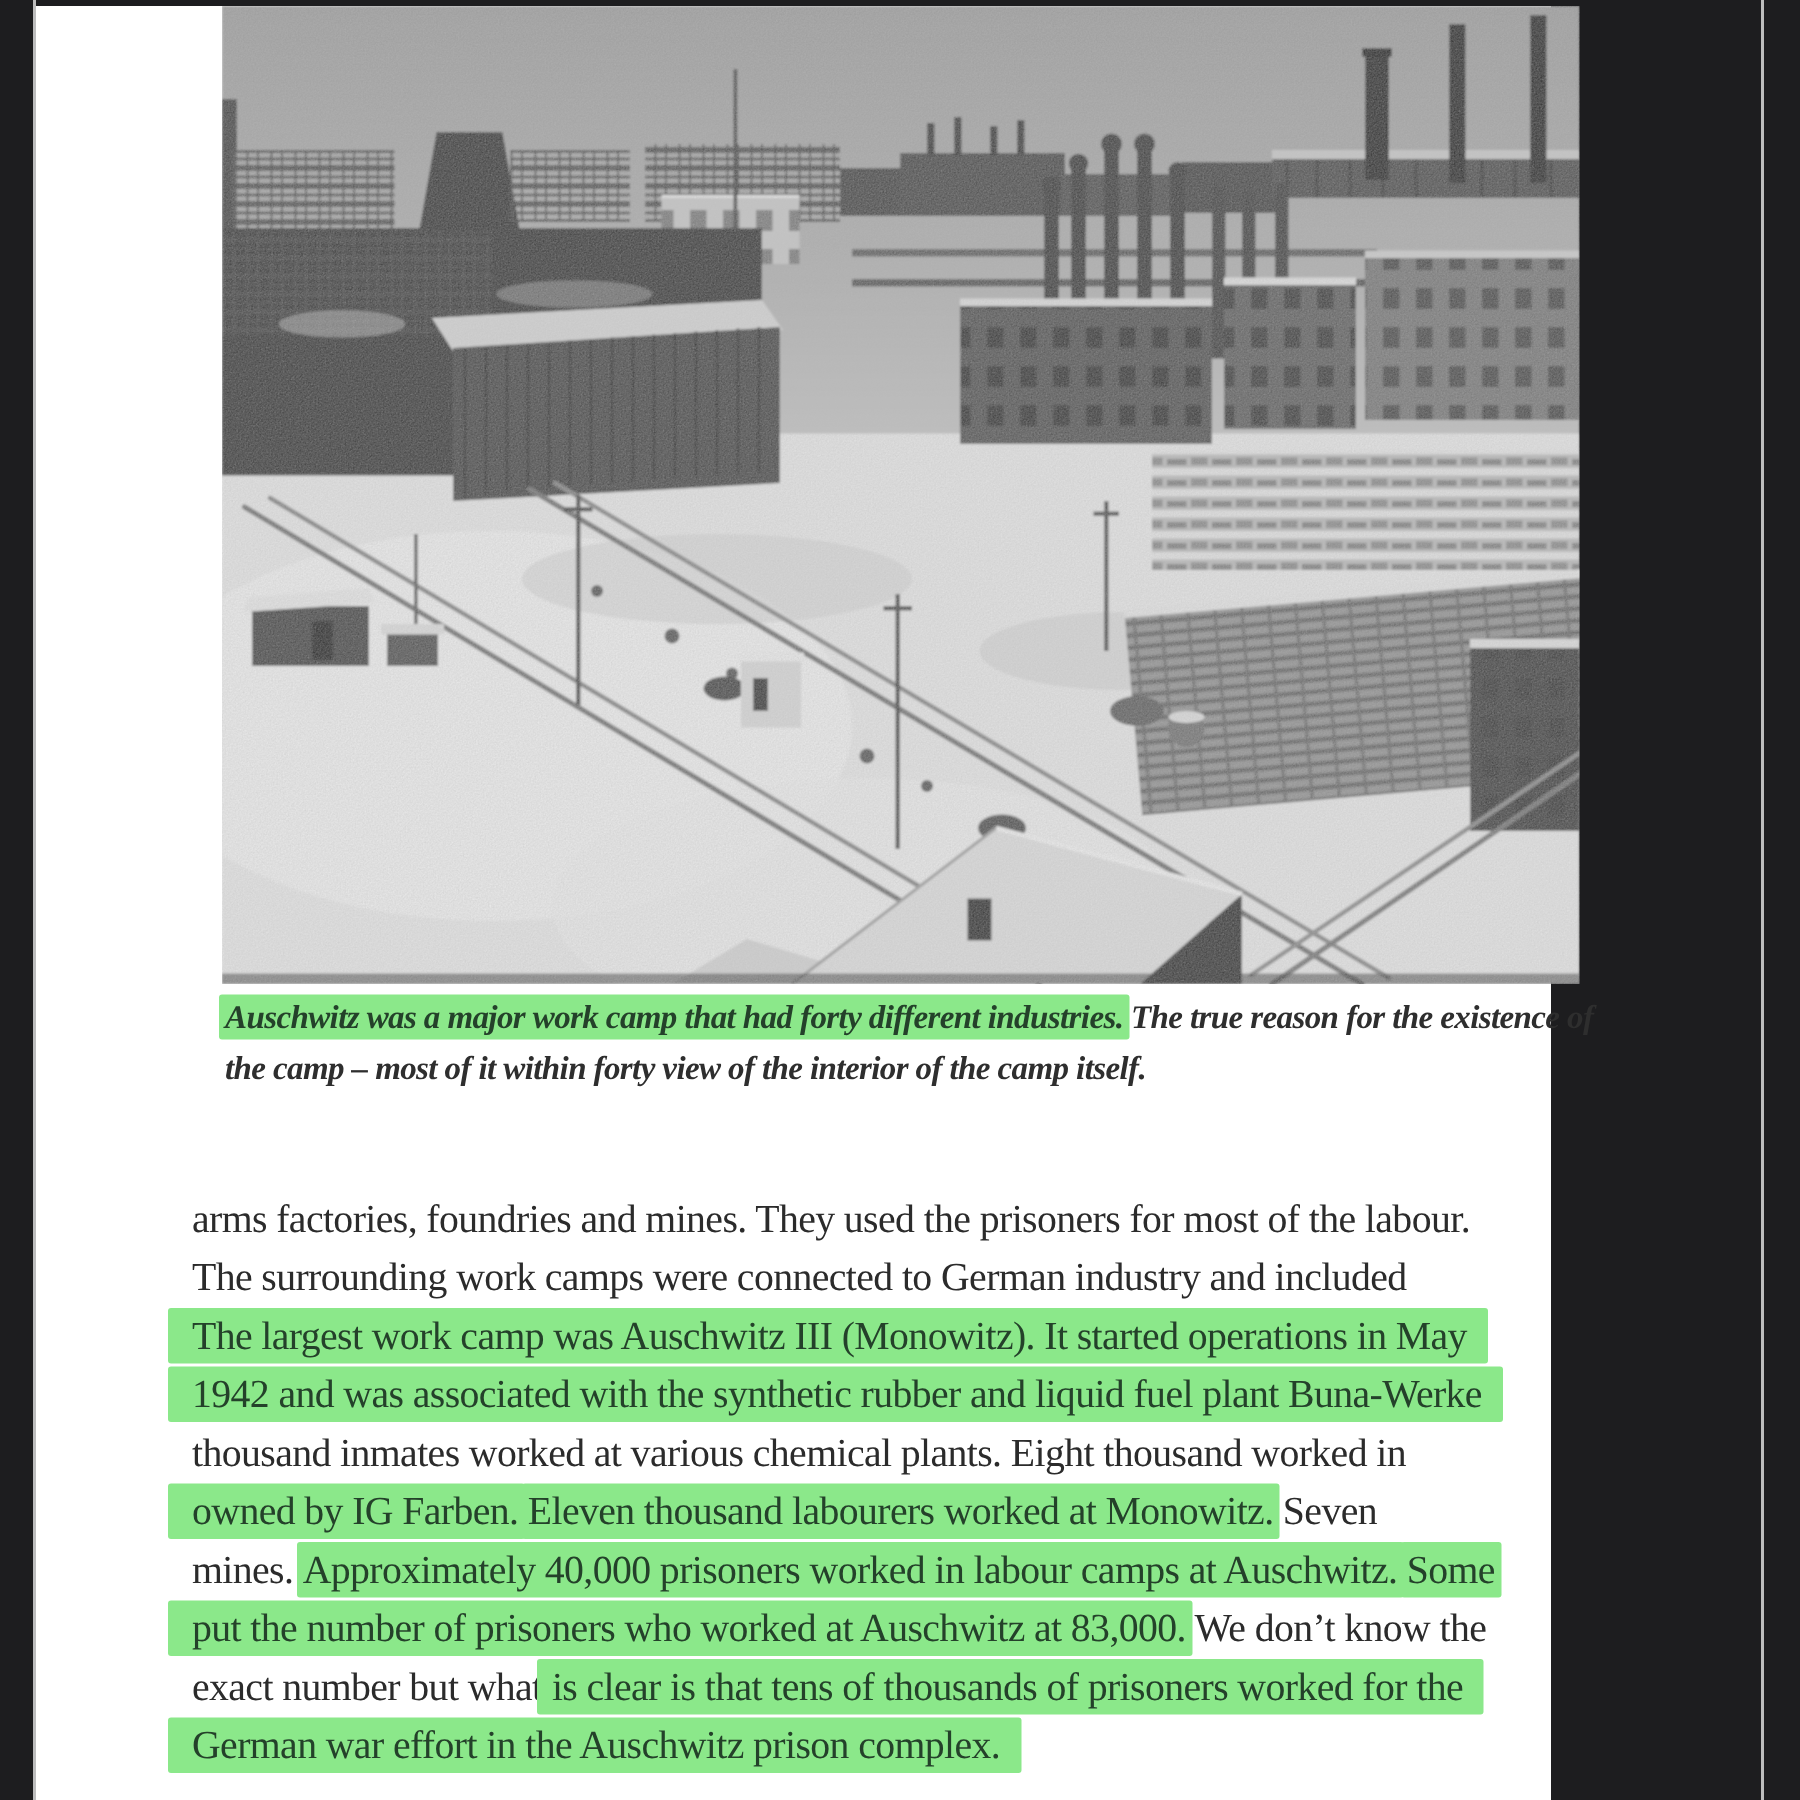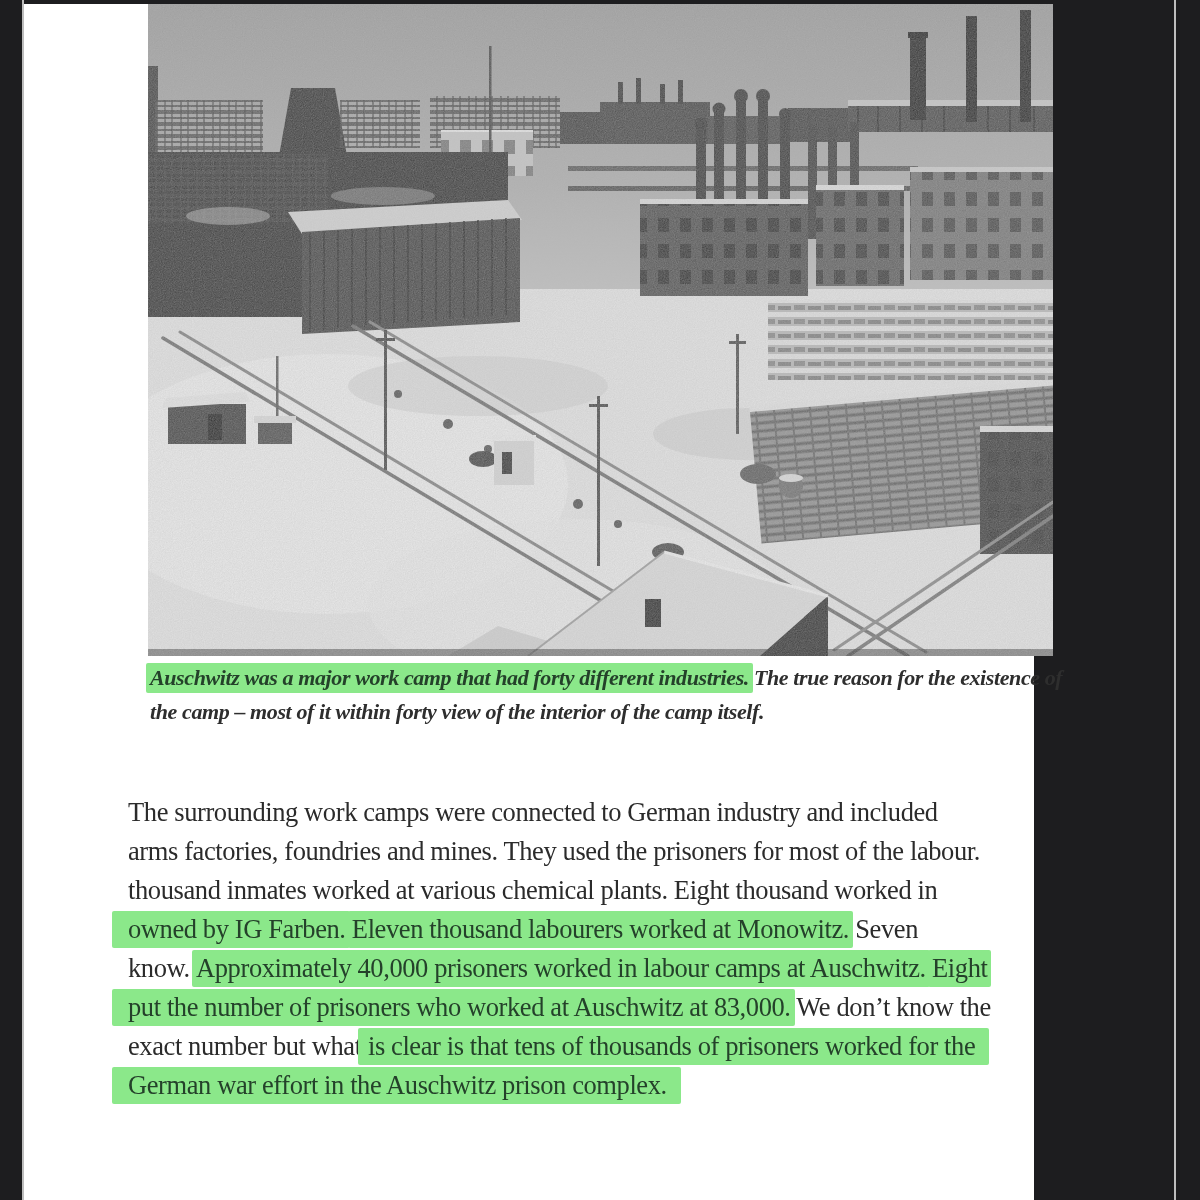--- a/index.html
+++ b/index.html
@@ -217,23 +217,25 @@
 
       <rect width="905" height="652" filter="url(#grain)" opacity="0.5"></rect>
     </svg>
 
     <figcaption class="caption">
         <div class="t-line"><mark>Auschwitz was a major work camp that had forty different industries.</mark><span> The true reason for the existence of</span></div>
         <div class="t-line"><span>the camp – most of it within forty view of the interior of the camp itself.</span></div>
       </figcaption>
 
     <div class="body-text">
+        <div class="t-line"><span>arms factories, foundries and mines. They used the prisoners for most of the labour.</span></div>
         <div class="t-line"><span>The surrounding work camps were connected to German industry and included</span></div>
-        <div class="t-line"><span>arms factories, foundries and mines. They used the prisoners for most of the labour.</span></div>
+        <div class="t-line"><mark class="lead tail">The largest work camp was Auschwitz III (Monowitz). It started operations in May</mark></div>
+        <div class="t-line"><mark class="lead tail">1942 and was associated with the synthetic rubber and liquid fuel plant Buna-Werke</mark></div>
         <div class="t-line"><span>thousand inmates worked at various chemical plants. Eight thousand worked in</span></div>
         <div class="t-line"><mark class="lead">owned by IG Farben.</mark><span> </span><mark>Eleven thousand labourers worked at Monowitz.</mark><span> Seven</span></div>
-        <div class="t-line"><span>know. </span><mark>Approximately 40,000 prisoners worked in labour camps at Auschwitz.</mark><span> </span><mark>Eight</mark></div>
+        <div class="t-line"><span>mines. </span><mark>Approximately 40,000 prisoners worked in labour camps at Auschwitz.</mark><span> </span><mark>Some</mark></div>
         <div class="t-line"><mark class="lead">put the number of prisoners who worked at Auschwitz at 83,000.</mark><span> We don’t know the</span></div>
         <div class="t-line"><span>exact number but what</span><mark class="tail"> is clear is that tens of thousands of prisoners worked for the</mark></div>
         <div class="t-line"><mark class="lead tail">German war effort in the Auschwitz prison complex.</mark></div>
       </div>
   </div>
 </div>
 
 </body></html>

